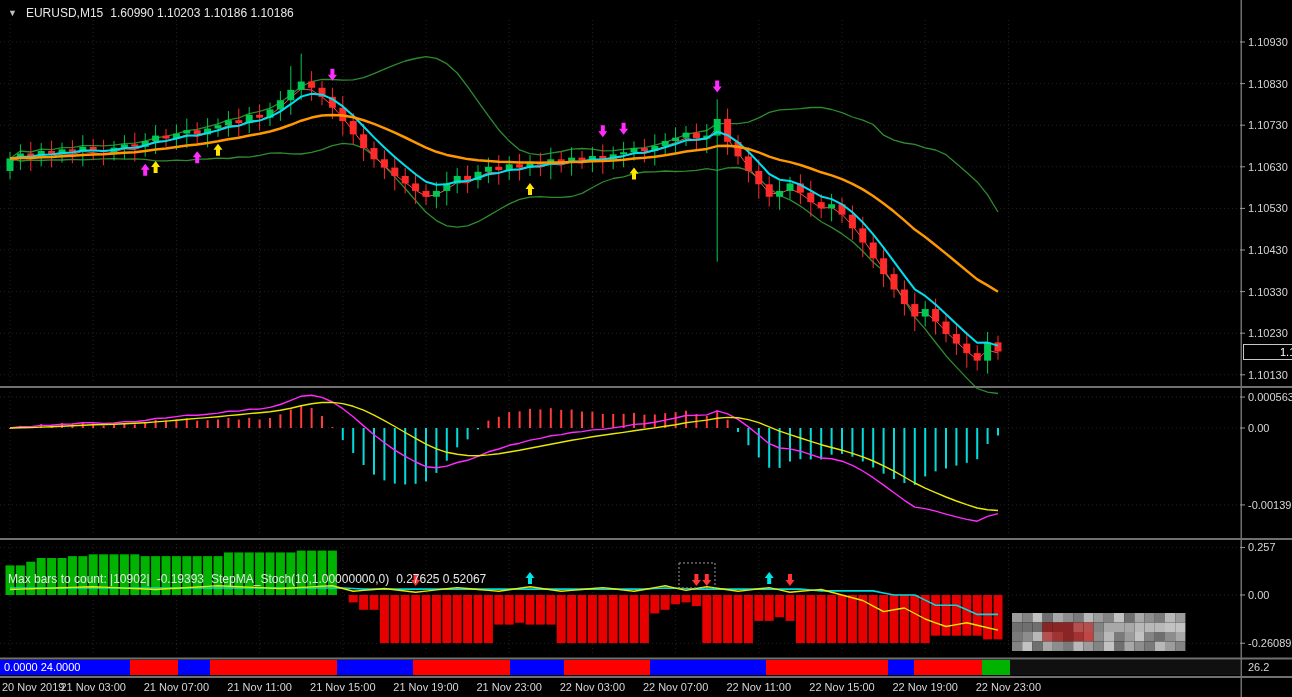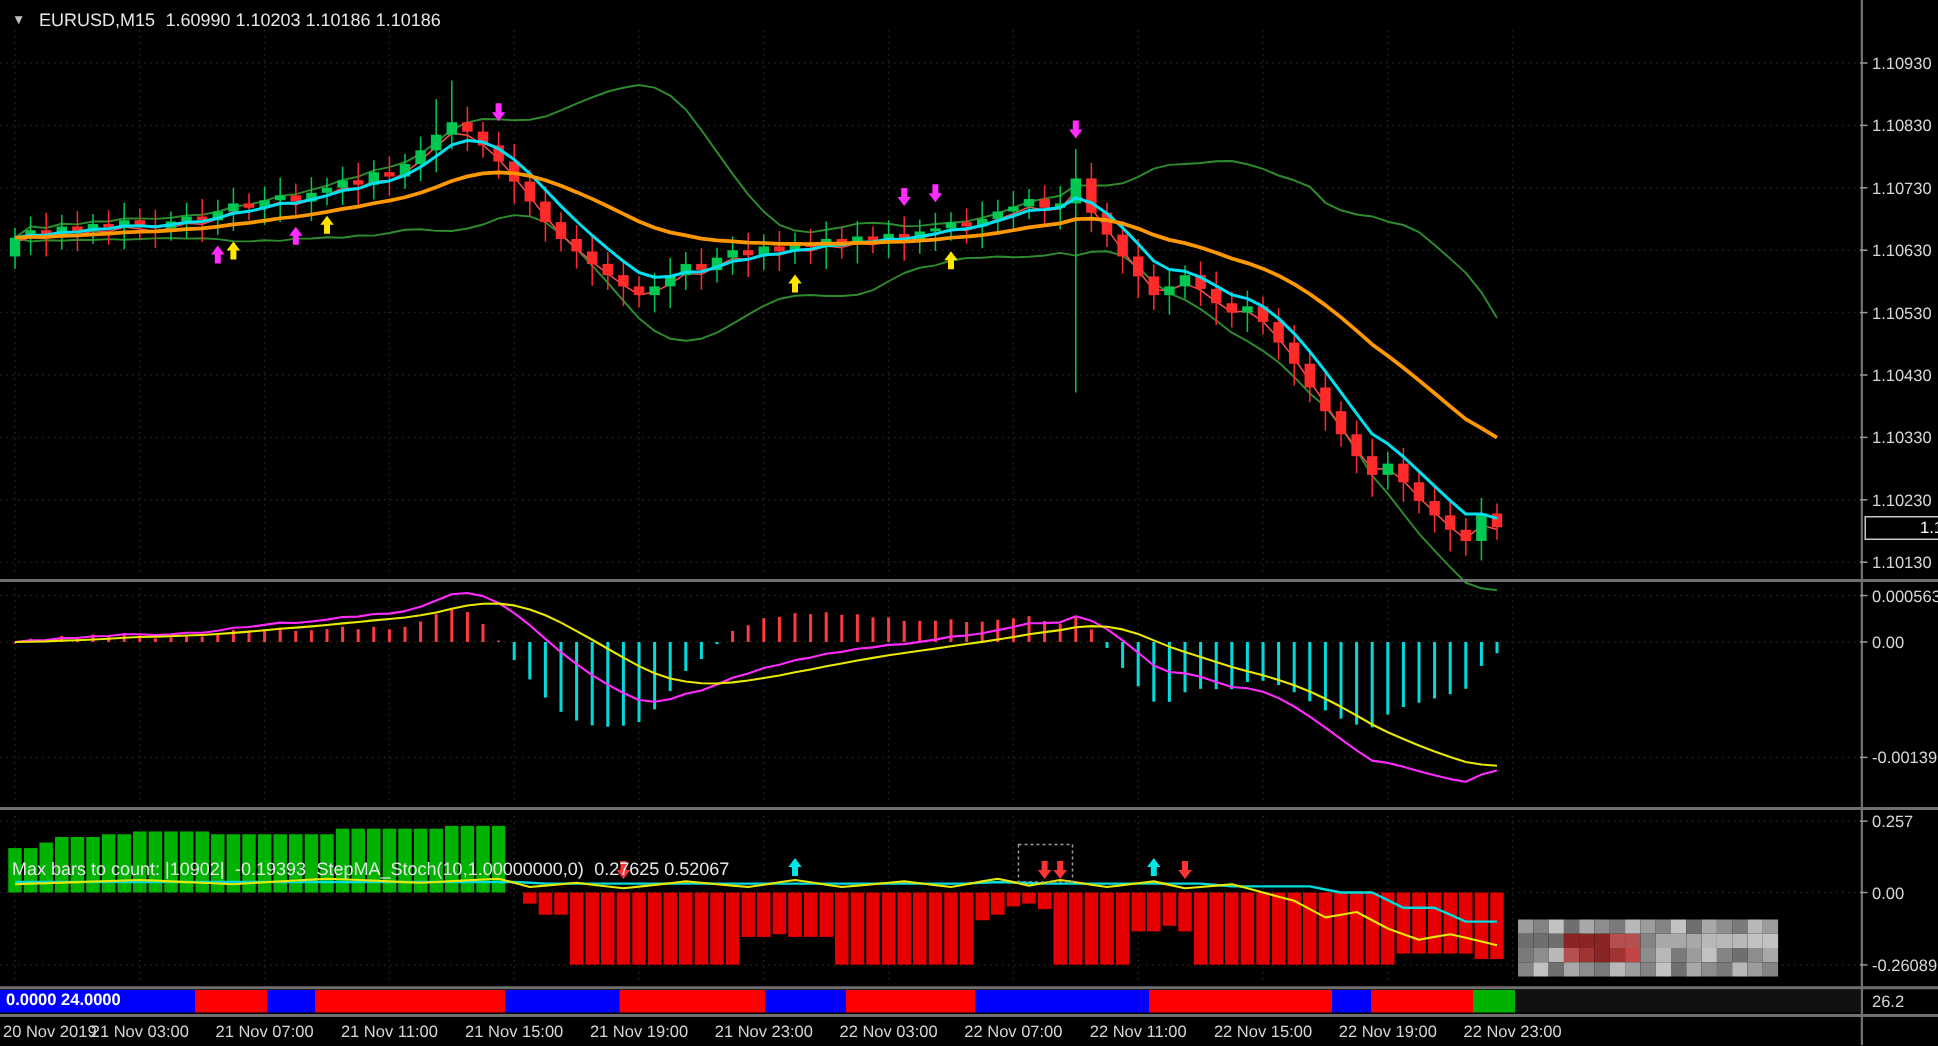--- a/index.html
+++ b/index.html
@@ -6,21 +6,21 @@
   .screen{position:relative;width:1292px;height:697px;background:#000;overflow:hidden;
           font-family:"Liberation Sans",sans-serif;}
   svg{position:absolute;left:0;top:0;}
   .hdr{position:absolute;font-size:12px;color:#e6e6e6;white-space:pre;z-index:5;
        display:flex;gap:7px;align-items:center;}
   .tri{color:#c0c0c0;font-size:9px;margin-right:2px;cursor:pointer;}
   .price-badge{position:absolute;left:1243px;top:344px;width:46px;height:14px;z-index:6;
        background:#000;border:1px solid #c8c8c8;color:#fff;font-size:11px;line-height:14px;
        text-align:left;padding-left:36px;}
   .strip-label{position:absolute;left:4px;top:661px;z-index:6;color:#fff;font-size:11px;
-       font-weight:bold;white-space:pre;}
+       font-weight:normal;white-space:pre;}
 </style>
 </head>
 <body>
 
 <div class="screen">
   <svg id="chart-svg" width="1292" height="697">
       <rect x="0" y="0" width="1292" height="697" fill="#000000"></rect>
       <line x1="10" y1="20" x2="10" y2="383" stroke="#232323" stroke-width="1" stroke-dasharray="1 3"></line>
       <line x1="10" y1="392" x2="10" y2="533" stroke="#232323" stroke-width="1" stroke-dasharray="1 3"></line>
       <line x1="10" y1="544" x2="10" y2="655" stroke="#232323" stroke-width="1" stroke-dasharray="1 3"></line>

